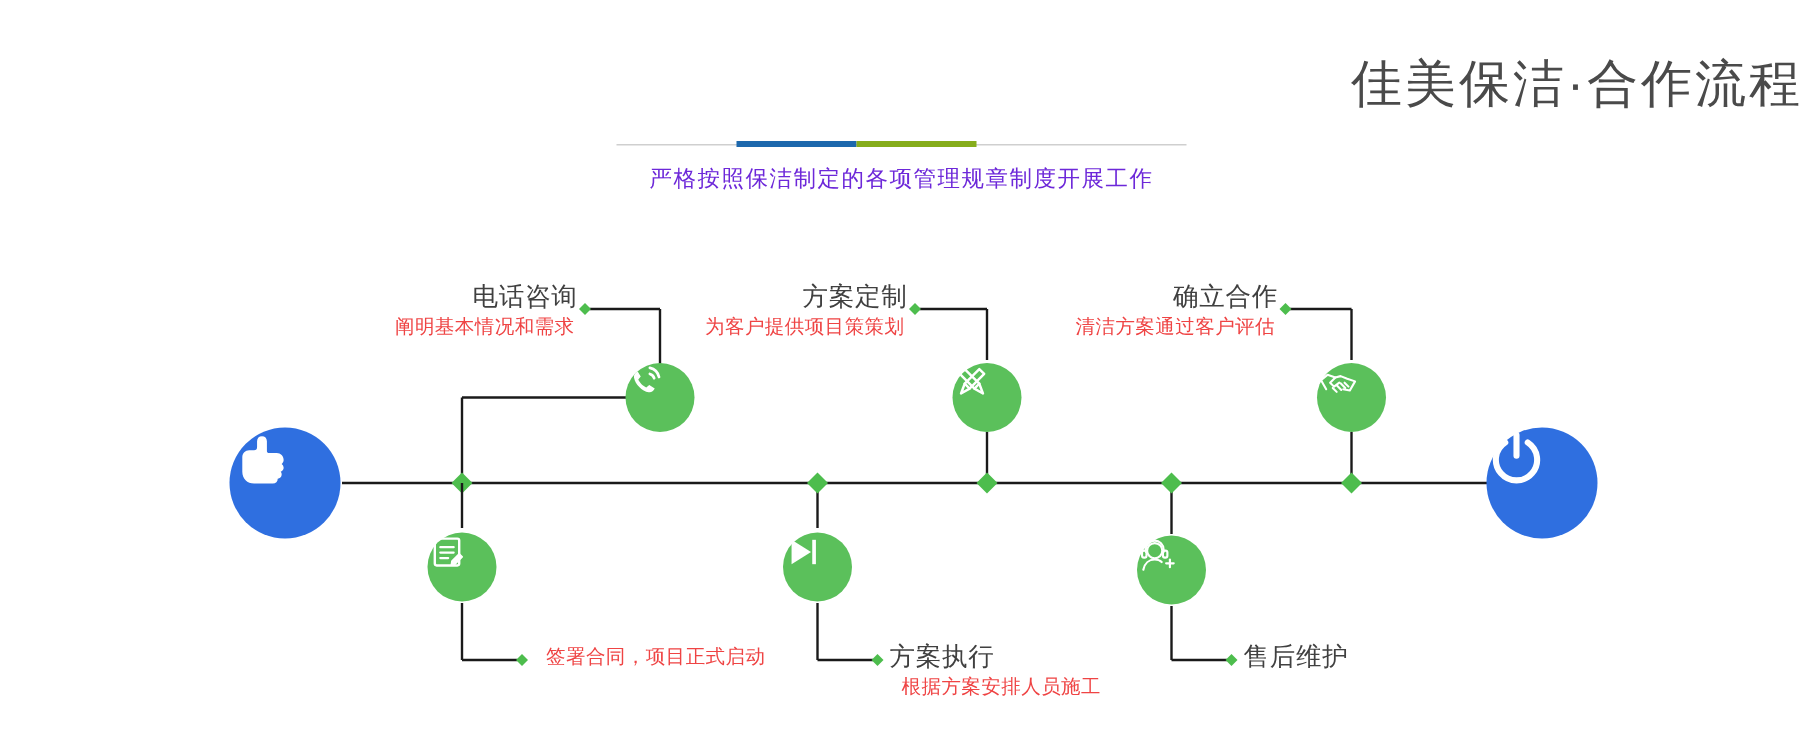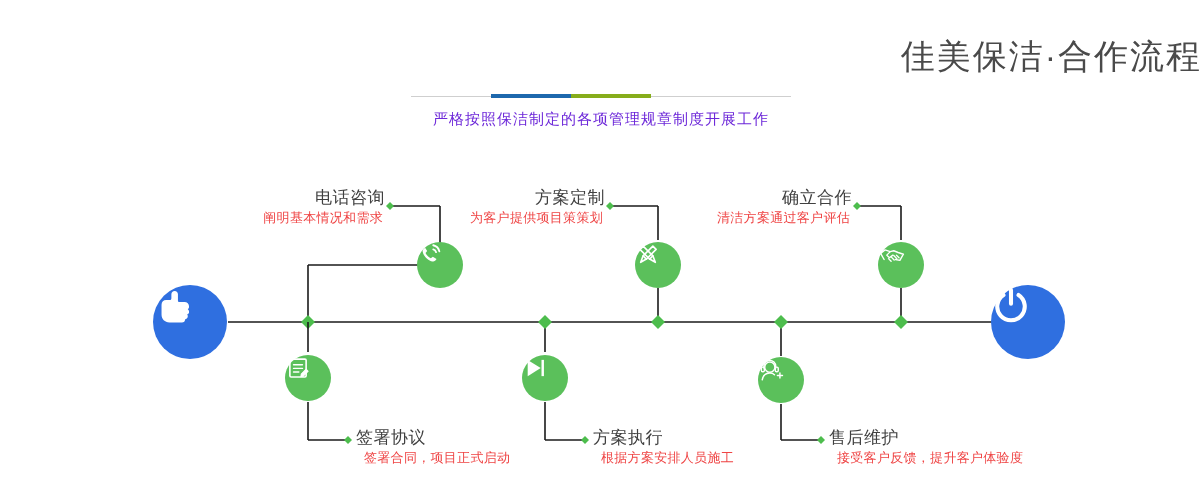--- a/index.html
+++ b/index.html
@@ -283,28 +283,26 @@
       <div class="lab-title">方案定制</div>
       <div class="lab-desc">为客户提供项目策策划</div>
     </div>
 
     <div class="label top" style="left:550px; top:188px; width:302px;">
       <div class="lab-title">确立合作</div>
       <div class="lab-desc">清洁方案通过客户评估</div>
     </div>
 
     <div class="label bottom" style="left:356px; top:428px;">
-      <div class="lab-title">签署协议</div>
       <div class="lab-desc">签署合同，项目正式启动</div>
     </div>
 
     <div class="label bottom" style="left:593px; top:428px;">
       <div class="lab-title">方案执行</div>
       <div class="lab-desc">根据方案安排人员施工</div>
     </div>
 
     <div class="label bottom" style="left:829px; top:428px;">
       <div class="lab-title">售后维护</div>
-      <div class="lab-desc">接受客户反馈，提升客户体验度</div>
     </div>
 
   </div>
 </div>
 
 </body></html>

